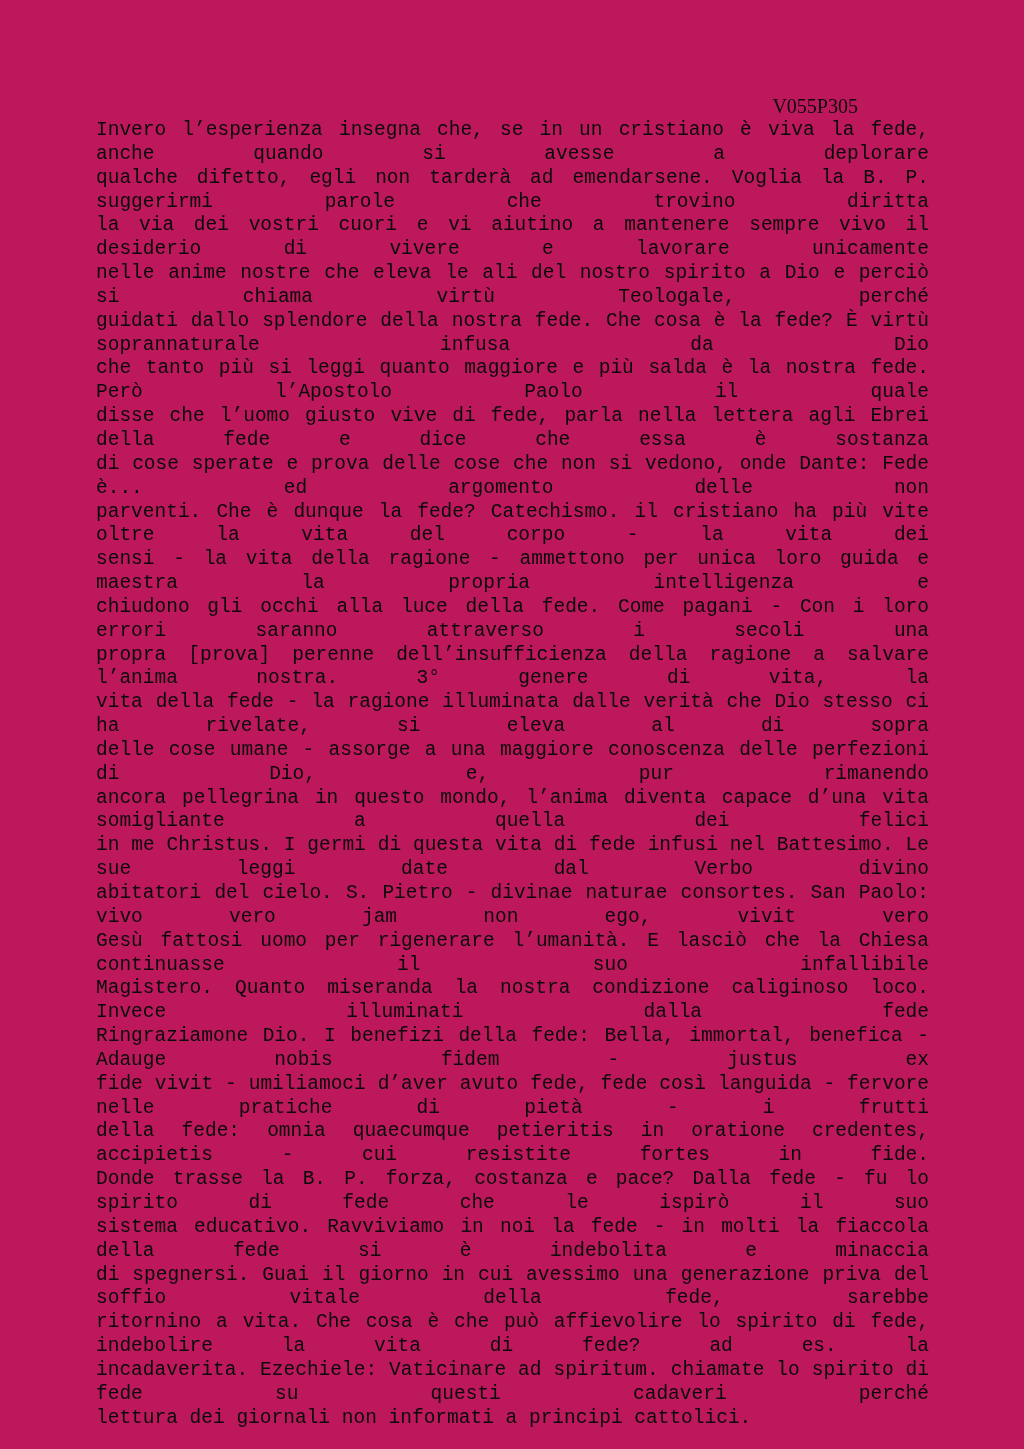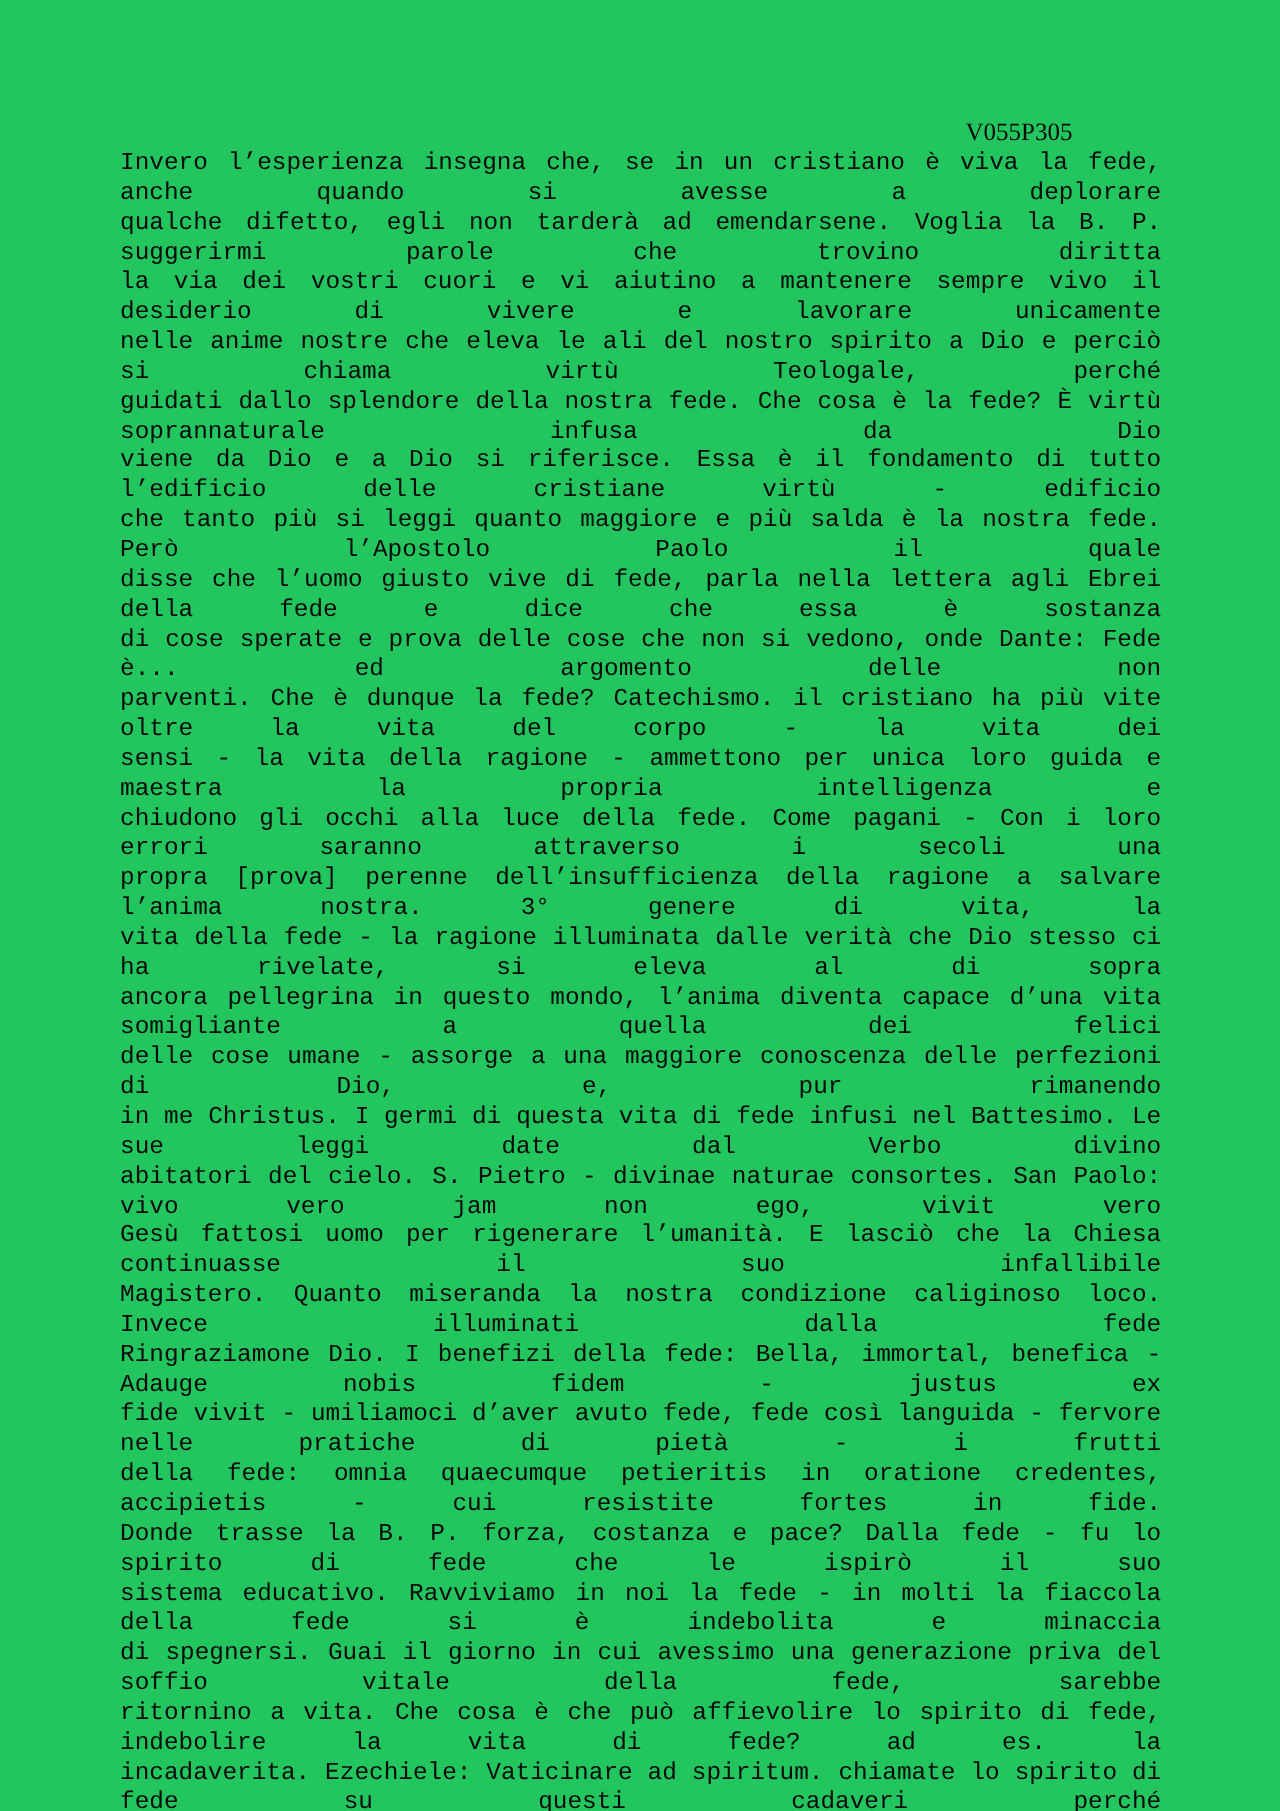--- a/index.html
+++ b/index.html
@@ -4,21 +4,21 @@
 <style>
   html, body {
     margin: 0;
     padding: 0;
     background: #ffffff;
   }
   .page {
     position: relative;
     width: 1024px;
     height: 1449px;
-    background: #22c55e;
+    background: #be185d;
     overflow: hidden;
     font-family: "Liberation Serif", "DejaVu Serif", serif;
     color: #0a0a0a;
   }
   .page-code {
     position: absolute;
     top: 94px;
     left: 0;
     width: 858px;
     text-align: right;
@@ -47,31 +47,30 @@
 <body>
 
 <div class="page">
   <div class="page-code">V055P305</div>
   <div class="document-text">
       <div class="text-line">Invero l’esperienza insegna che, se in un cristiano è viva la fede, anche quando si avesse a deplorare</div>
       <div class="text-line">qualche difetto, egli non tarderà ad emendarsene. Voglia la B. P. suggerirmi parole che trovino diritta</div>
       <div class="text-line">la via dei vostri cuori e vi aiutino a mantenere sempre vivo il desiderio di vivere e lavorare unicamente</div>
       <div class="text-line">nelle anime nostre che eleva le ali del nostro spirito a Dio e perciò si chiama virtù Teologale, perché</div>
       <div class="text-line">guidati dallo splendore della nostra fede. Che cosa è la fede? È virtù soprannaturale infusa da Dio</div>
-      <div class="text-line">viene da Dio e a Dio si riferisce. Essa è il fondamento di tutto l’edificio delle cristiane virtù - edificio</div>
       <div class="text-line">che tanto più si leggi quanto maggiore e più salda è la nostra fede. Però l’Apostolo Paolo il quale</div>
       <div class="text-line">disse che l’uomo giusto vive di fede, parla nella lettera agli Ebrei della fede e dice che essa è sostanza</div>
       <div class="text-line">di cose sperate e prova delle cose che non si vedono, onde Dante: Fede è... ed argomento delle non</div>
       <div class="text-line">parventi. Che è dunque la fede? Catechismo. il cristiano ha più vite oltre la vita del corpo - la vita dei</div>
       <div class="text-line">sensi - la vita della ragione - ammettono per unica loro guida e maestra la propria intelligenza e</div>
       <div class="text-line">chiudono gli occhi alla luce della fede. Come pagani - Con i loro errori saranno attraverso i secoli una</div>
       <div class="text-line">propra [prova] perenne dell’insufficienza della ragione a salvare l’anima nostra. 3° genere di vita, la</div>
       <div class="text-line">vita della fede - la ragione illuminata dalle verità che Dio stesso ci ha rivelate, si eleva al di sopra</div>
+      <div class="text-line">delle cose umane - assorge a una maggiore conoscenza delle perfezioni di Dio, e, pur rimanendo</div>
       <div class="text-line">ancora pellegrina in questo mondo, l’anima diventa capace d’una vita somigliante a quella dei felici</div>
-      <div class="text-line">delle cose umane - assorge a una maggiore conoscenza delle perfezioni di Dio, e, pur rimanendo</div>
       <div class="text-line">in me Christus. I germi di questa vita di fede infusi nel Battesimo. Le sue leggi date dal Verbo divino</div>
       <div class="text-line">abitatori del cielo. S. Pietro - divinae naturae consortes. San Paolo: vivo vero jam non ego, vivit vero</div>
       <div class="text-line">Gesù fattosi uomo per rigenerare l’umanità. E lasciò che la Chiesa continuasse il suo infallibile</div>
       <div class="text-line">Magistero. Quanto miseranda la nostra condizione caliginoso loco. Invece illuminati dalla fede</div>
       <div class="text-line">Ringraziamone Dio. I benefizi della fede: Bella, immortal, benefica - Adauge nobis fidem - justus ex</div>
       <div class="text-line">fide vivit - umiliamoci d’aver avuto fede, fede così languida - fervore nelle pratiche di pietà - i frutti</div>
       <div class="text-line">della fede: omnia quaecumque petieritis in oratione credentes, accipietis - cui resistite fortes in fide.</div>
       <div class="text-line">Donde trasse la B. P. forza, costanza e pace? Dalla fede - fu lo spirito di fede che le ispirò il suo</div>
       <div class="text-line">sistema educativo. Ravviviamo in noi la fede - in molti la fiaccola della fede si è indebolita e minaccia</div>
       <div class="text-line">di spegnersi. Guai il giorno in cui avessimo una generazione priva del soffio vitale della fede, sarebbe</div>

